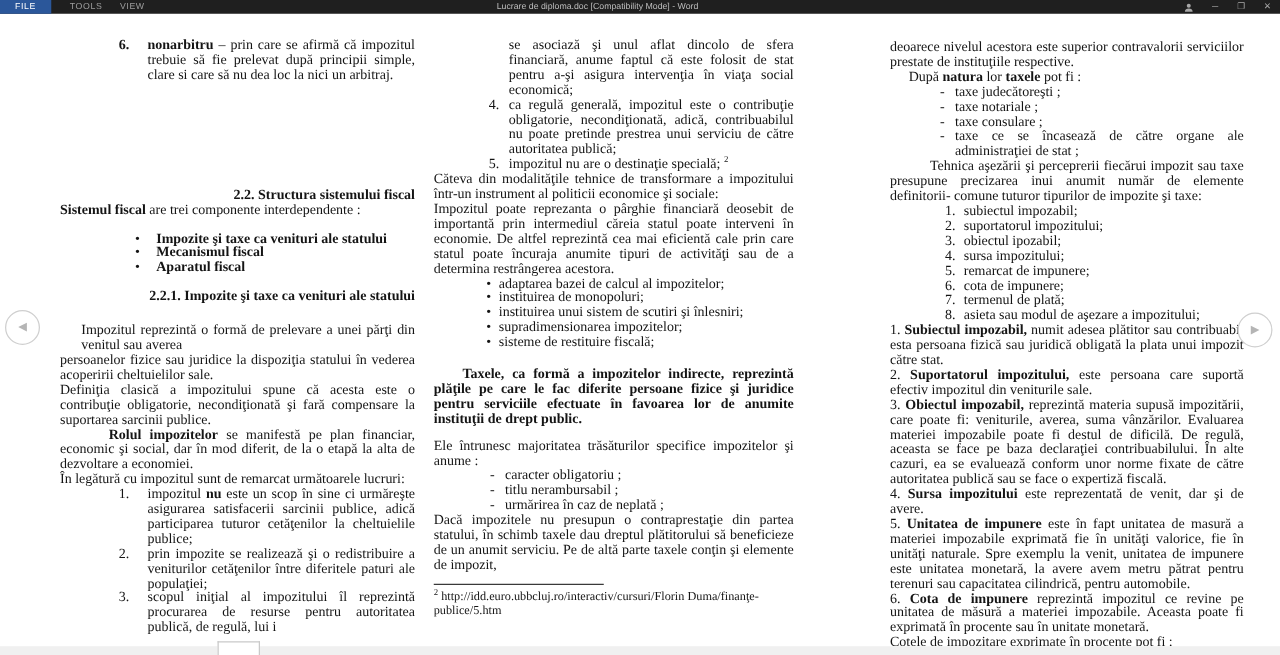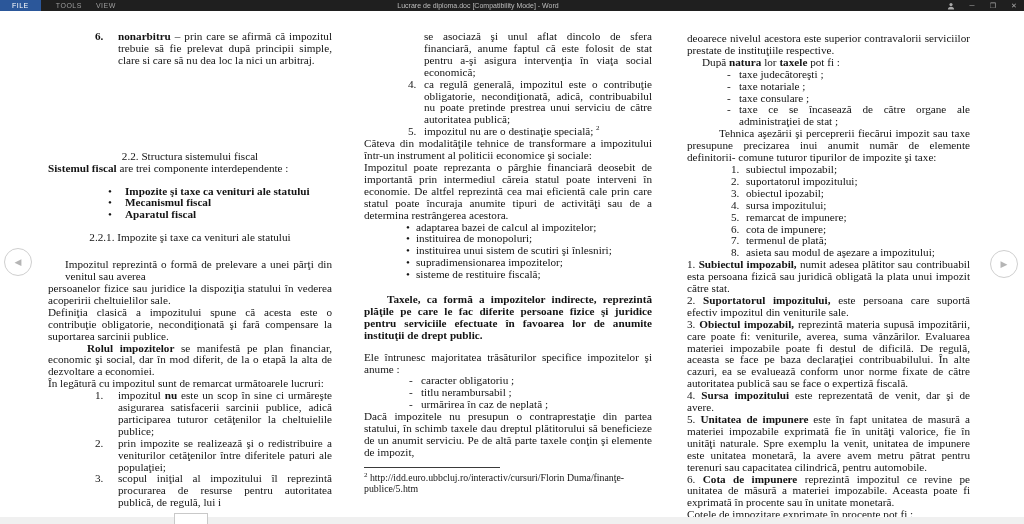--- a/index.html
+++ b/index.html
@@ -16,32 +16,32 @@
   .win-title{position:absolute;top:0;left:0;right:68px;height:11px;line-height:11px;
     text-align:center;color:#bdbdbd;pointer-events:none;font-size:7px}
   .win-controls{margin-left:auto;display:flex;align-items:center;gap:11px;padding-right:5px;z-index:2}
   .win-btn{display:flex;align-items:center;justify-content:center;width:10px;height:11px;
     color:#a8a8a8;font-size:7px;line-height:11px;cursor:default}
 
   
   .doc{position:absolute;top:11px;left:0;right:0;bottom:7px;background:#fff;overflow:hidden}
   .col{position:absolute;font-size:11.2px;line-height:11.9px;text-align:justify;color:#141414}
   #col1{left:48px;top:20px;width:284px}
-  #col2{left:364px;top:20px;width:288px}
-  #col3{left:687px;top:22px;width:283px}
+  #col2{left:347px;top:20px;width:288px}
+  #col3{left:712px;top:22px;width:283px}
   p{margin:0}
 
   
   .row{display:flex}
   .row .txt{flex:1 1 auto;text-align:justify}
 
   
   .li6{margin-left:47px}
   .li6 .num{flex:0 0 23px;font-weight:bold}
-  .h-sec{font-weight:normal;text-align:center}
+  .h-sec{font-weight:bold;text-align:right}
   .mt-big{margin-top:84px}
   .mt12{margin-top:0}
   .mt11{margin-top:11px}
   .mt15{margin-top:15px}
   .bullets1 li{display:flex;margin-left:60px;list-style:none}
   .bullets1 .dot{flex:0 0 17px}
   .bullets1 .txt{font-weight:bold;text-align:left}
   .imp1{padding-left:17px;font-weight:normal}
   .imp2{font-weight:normal}
   .rolul{text-indent:39px}

